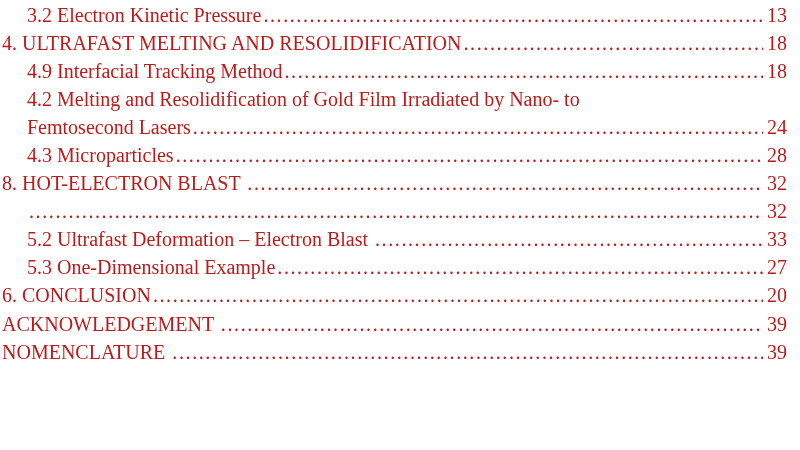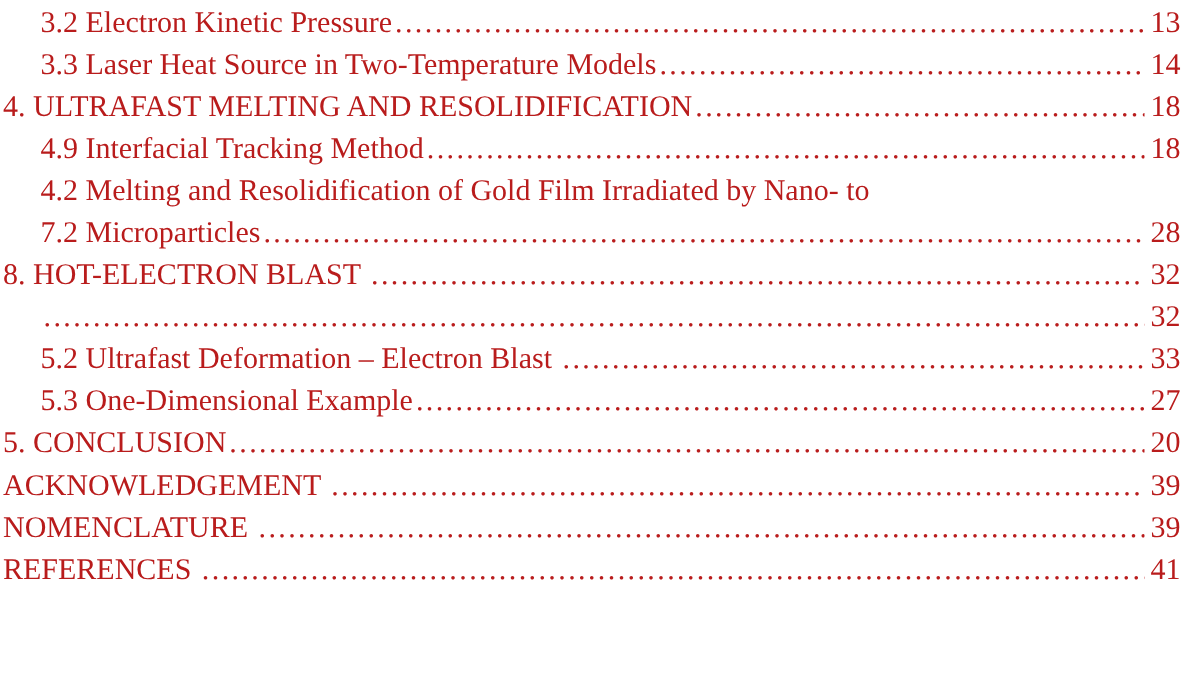--- a/index.html
+++ b/index.html
@@ -52,46 +52,46 @@
 <body>
 
 <div class="toc-page">
 
   <div class="toc-row lvl1">
     <span class="entry-text">3.2 Electron Kinetic Pressure</span>
     <span class="dot-leader"></span>
     <span class="page-num">13</span>
   </div>
 
-  <div class="toc-row lvl1">
-    <span class="entry-text">3.3 Laser Heat Source in Two-Temperature Models</span>
-    <span class="dot-leader"></span>
-    <span class="page-num">14</span>
-  </div>
 
 
   <div class="toc-row">
     <span class="entry-text">4. ULTRAFAST MELTING AND RESOLIDIFICATION</span>
     <span class="dot-leader"></span>
     <span class="page-num">18</span>
   </div>
 
   <div class="toc-row lvl1">
     <span class="entry-text">4.9 Interfacial Tracking Method</span>
     <span class="dot-leader"></span>
     <span class="page-num">18</span>
   </div>
 
   <div class="toc-row lvl1">
     <span class="entry-text">4.2 Melting and Resolidification of Gold Film Irradiated by Nano- to</span>
   </div>
 
+  <div class="toc-row lvl1">
+    <span class="entry-text">Femtosecond Lasers</span>
+    <span class="dot-leader"></span>
+    <span class="page-num">24</span>
+  </div>
 
   <div class="toc-row lvl1">
-    <span class="entry-text">7.2 Microparticles</span>
+    <span class="entry-text">4.3 Microparticles</span>
     <span class="dot-leader"></span>
     <span class="page-num">28</span>
   </div>
 
   <div class="toc-row">
     <span class="entry-text">8. HOT-ELECTRON BLAST </span>
     <span class="dot-leader"></span>
     <span class="page-num">32</span>
   </div>
 
@@ -106,36 +106,31 @@
     <span class="page-num">33</span>
   </div>
 
   <div class="toc-row lvl1">
     <span class="entry-text">5.3 One-Dimensional Example</span>
     <span class="dot-leader"></span>
     <span class="page-num">27</span>
   </div>
 
   <div class="toc-row">
-    <span class="entry-text">5. CONCLUSION</span>
+    <span class="entry-text">6. CONCLUSION</span>
     <span class="dot-leader"></span>
     <span class="page-num">20</span>
   </div>
 
   <div class="toc-row">
     <span class="entry-text">ACKNOWLEDGEMENT </span>
     <span class="dot-leader"></span>
     <span class="page-num">39</span>
   </div>
 
   <div class="toc-row">
     <span class="entry-text">NOMENCLATURE </span>
     <span class="dot-leader"></span>
     <span class="page-num">39</span>
   </div>
 
-  <div class="toc-row">
-    <span class="entry-text">REFERENCES </span>
-    <span class="dot-leader"></span>
-    <span class="page-num">41</span>
-  </div>
 
 </div>
 
 </body></html>

